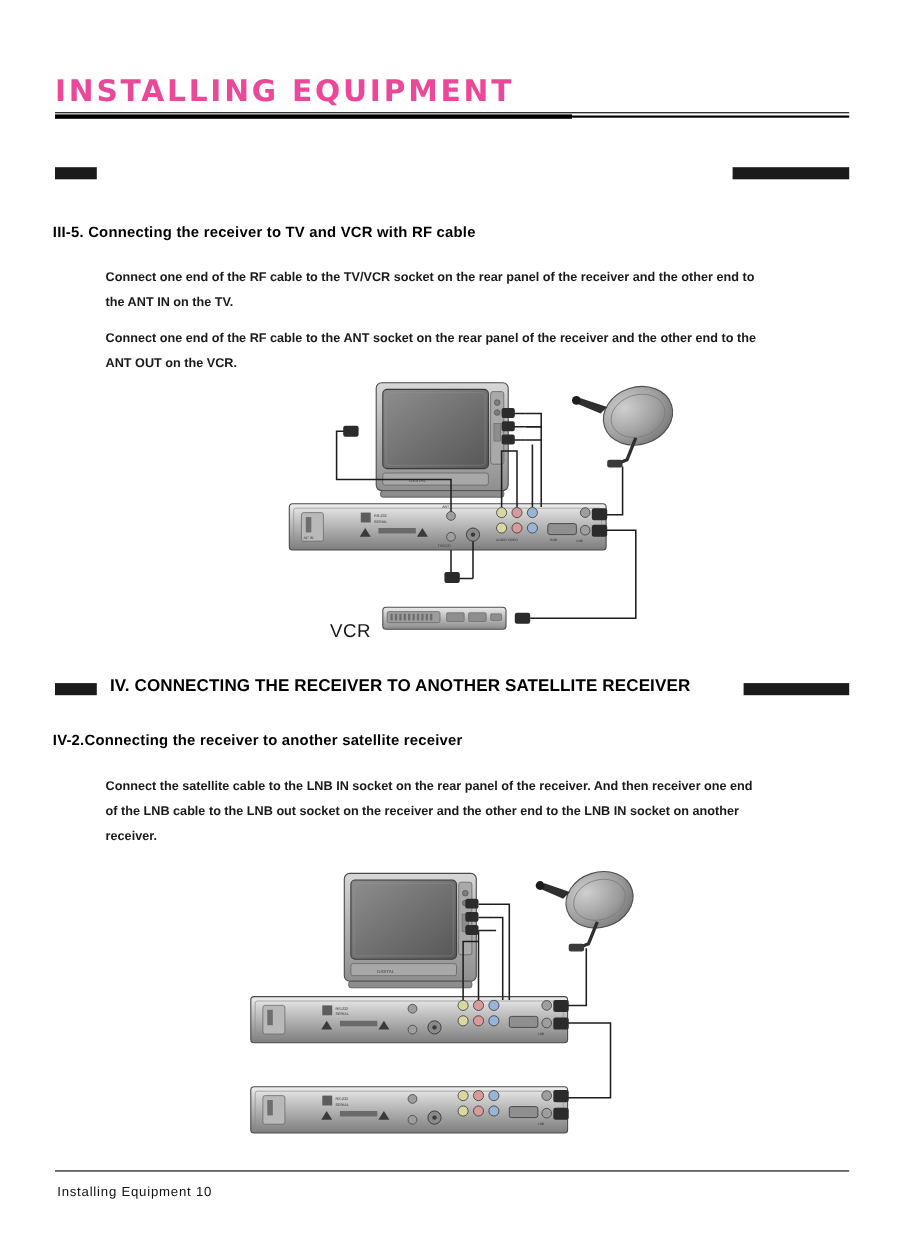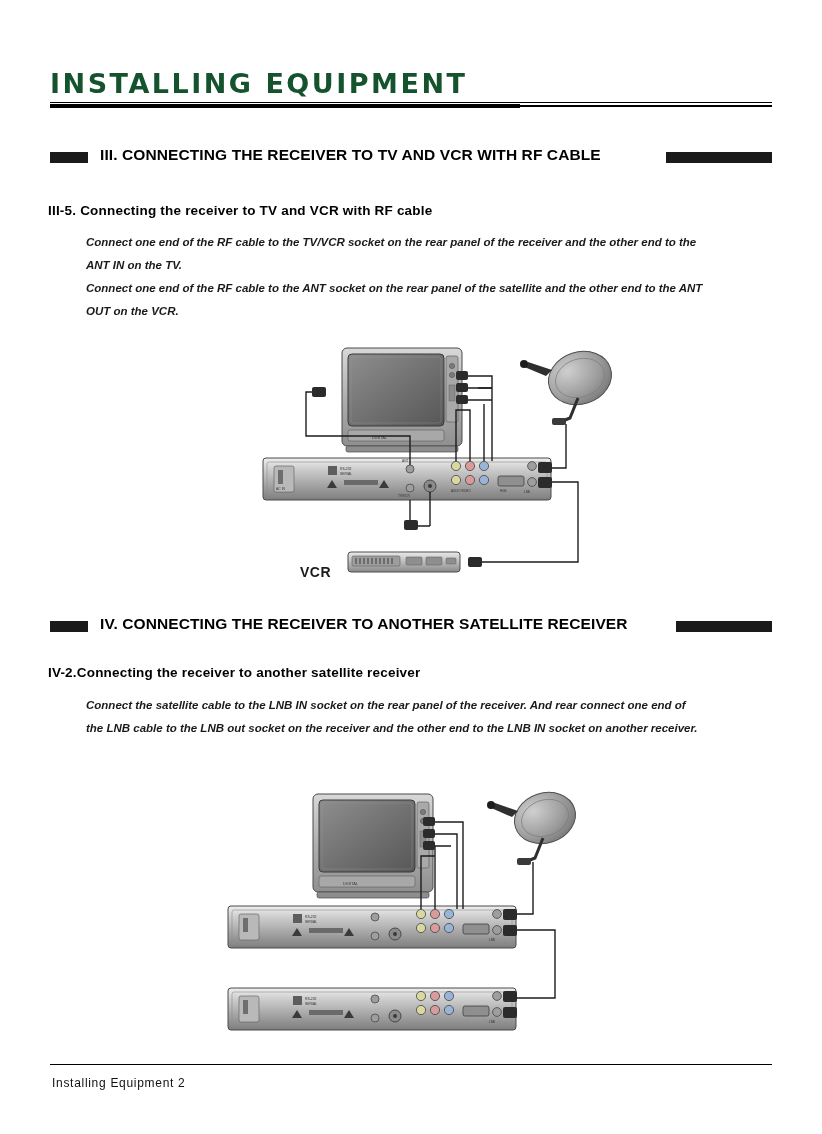--- a/index.html
+++ b/index.html
@@ -17,21 +17,21 @@
 
   
   .page-title {
     position: absolute;
     left: 50px;
     top: 68px;
     font-size: 27px;
     font-weight: bold;
     letter-spacing: 2.5px;
     font-family: "DejaVu Sans", sans-serif;
-    color: #14532d;
+    color: #ec4899;
   }
   .title-rule {
     position: absolute;
     left: 50px;
     top: 102px;
     width: 722px;
     height: 7px;
   }
   .title-rule .thin {
     position: absolute; left: 0; top: 0; width: 722px; height: 1px; background: #000;
@@ -70,64 +70,63 @@
   }
   .body-text {
     position: absolute;
     left: 86px;
     font-size: 11.5px;
     line-height: 23px;
     font-weight: 600;
     color: #1a1a1a;
     width: 620px;
   }
-  .body-text p { margin: 0; font-style: italic; }
+  .body-text p { margin: 10px; }
 
   
   .footer-rule {
     position: absolute; left: 50px; top: 1064px; width: 722px; height: 1px; background: #000;
   }
   .footer-text {
     position: absolute; left: 52px; top: 1076px;
     font-size: 12px; letter-spacing: 0.7px; color: #111;
   }
 
   
   .diagram { position: absolute; }
   .vcr-label {
     position: absolute;
-    font-size: 14px;
-    font-weight: bold;
+    font-size: 17px;
+    font-weight: normal;
     letter-spacing: 0.5px;
     color: #1a1a1a;
   }
 </style>
 </head>
 <body>
 
 <div class="page">
 
   <div class="page-title">INSTALLING EQUIPMENT</div>
   <div class="title-rule">
     <div class="thin"></div>
     <div class="thick"></div>
     <div class="thick2"></div>
   </div>
 
   <div class="sec-bar" style="top:148px;">
     <div class="blk-left"></div>
-    <div class="sec-title">III. CONNECTING THE RECEIVER TO TV AND VCR WITH RF CABLE</div>
     <div class="blk-right" style="width:106px;"></div>
   </div>
 
   <div class="sub-head" style="top:203px;">III-5. Connecting the receiver to TV and  VCR with RF cable</div>
 
   <div class="body-text" style="top:231px;">
     <p>Connect one end of the RF cable to the TV/VCR socket on the rear panel of the receiver and the other end to the ANT IN on the TV.</p>
-    <p>Connect one end of the RF cable to the ANT socket on the rear panel of the satellite and the other end to the ANT OUT on the VCR.</p>
+    <p>Connect one end of the RF cable to the ANT socket on the rear panel of the receiver and the other end to the ANT OUT on the VCR.</p>
   </div>
 
   <div class="diagram" style="left:260px; top:340px; width:400px; height:255px;">
     <svg width="400" height="255" viewBox="0 0 400 255" xmlns="http://www.w3.org/2000/svg">
       <defs>
         <linearGradient id="tvBody" x1="0" y1="0" x2="0" y2="1">
           <stop offset="0%" stop-color="#d8d8d8"></stop>
           <stop offset="45%" stop-color="#b4b4b4"></stop>
           <stop offset="100%" stop-color="#8f8f8f"></stop>
         </linearGradient>
@@ -258,21 +257,21 @@
 
   <div class="sec-bar" style="top:617px;text-align:center;">
     <div class="blk-left"></div>
     <div class="sec-title">IV. CONNECTING THE RECEIVER TO ANOTHER SATELLITE RECEIVER</div>
     <div class="blk-right" style="width:96px;"></div>
   </div>
 
   <div class="sub-head" style="top:665px;">IV-2.Connecting the receiver to another satellite receiver</div>
 
   <div class="body-text" style="top:694px;">
-    <p>Connect the satellite cable to the LNB IN socket on the rear panel of the receiver. And rear connect one end of the LNB cable to the LNB out socket on the receiver and the other end to the LNB IN socket on another receiver.</p>
+    <p>Connect the satellite cable to the LNB IN socket on the rear panel of the receiver. And then receiver one end of the LNB cable to the LNB out socket on the receiver and the other end to the LNB IN socket on another receiver.</p>
   </div>
 
   <div class="diagram" style="left:225px; top:788px; width:420px; height:260px;">
     <svg width="420" height="260" viewBox="0 0 420 260" xmlns="http://www.w3.org/2000/svg">
       <defs>
         <linearGradient id="tvBody2" x1="0" y1="0" x2="0" y2="1">
           <stop offset="0%" stop-color="#d8d8d8"></stop>
           <stop offset="45%" stop-color="#b4b4b4"></stop>
           <stop offset="100%" stop-color="#8f8f8f"></stop>
         </linearGradient>
@@ -386,15 +385,15 @@
         <rect x="198" y="53" width="12" height="9" rx="2"></rect>
         <rect x="278" y="121" width="14" height="11" rx="2"></rect>
         <rect x="278" y="137" width="14" height="11" rx="2"></rect>
         <rect x="278" y="203" width="14" height="11" rx="2"></rect>
         <rect x="278" y="219" width="14" height="11" rx="2"></rect>
       </g>
     </svg>
   </div>
 
   <div class="footer-rule"></div>
-  <div class="footer-text">Installing Equipment  2</div>
+  <div class="footer-text">Installing Equipment  10</div>
 
 </div>
 
 </body></html>

